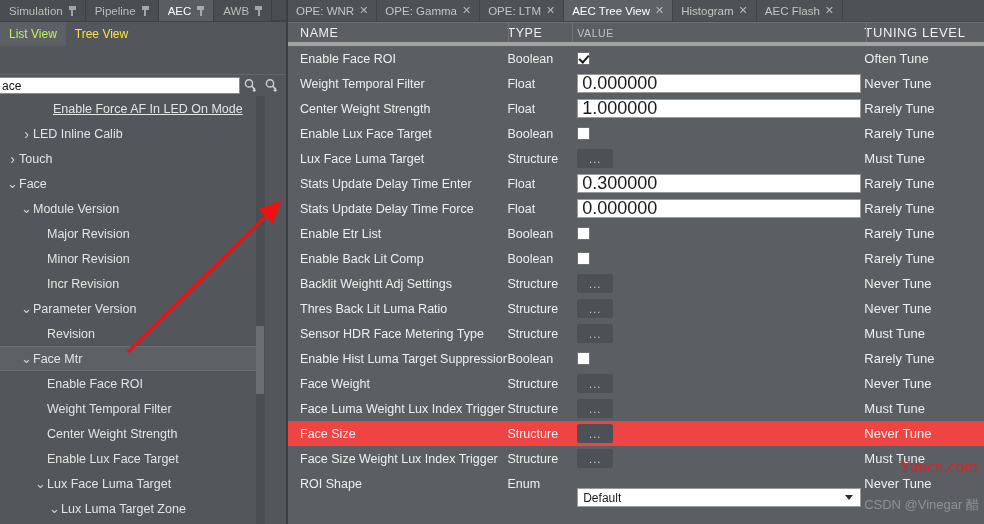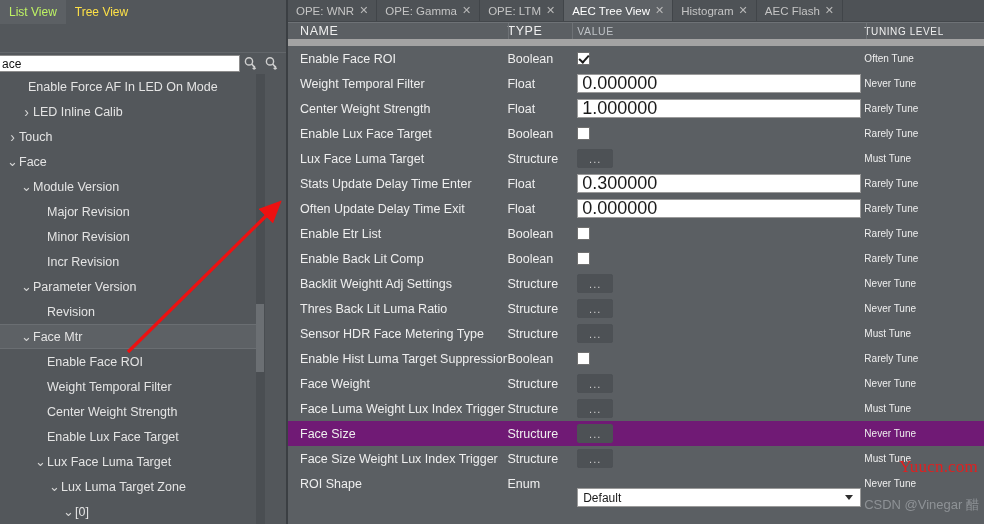--- a/index.html
+++ b/index.html
@@ -247,21 +247,21 @@
   .rtab-filler { flex: 1; background: #4e5256; }
 
   .grid-header {
     height: 24px;
     background: #5b5f63;
     display: flex;
     align-items: center;
     font-size: 10.5px;
     letter-spacing: 0.6px;
     color: #bfc3c7;
-    border-bottom: 7px solid #a3a3a3;
+    border-bottom: 4px solid #a3a3a3;
     border-top: 1px solid #6e7276;
     position: relative;
     box-sizing: border-box;
   }
   .gh {
     box-sizing: border-box;
     padding-left: 12px;
     white-space: nowrap;
     overflow: hidden;
   }
@@ -281,21 +281,21 @@
     flex: 1;
     overflow: hidden;
     position: relative;
   }
   .grow {
     height: 25px;
     display: flex;
     align-items: center;
     box-sizing: border-box;
   }
-  .grow.alt { background: #701a75; }
+  .grow.alt { background: #ef4444; }
   .cell {
     box-sizing: border-box;
     white-space: nowrap;
     overflow: hidden;
     display: flex;
     align-items: center;
   }
   .c-name {
     width: 220px;
     padding-left: 12px;
@@ -306,21 +306,21 @@
     width: 64px;
     font-size: 12.5px;
     color: #efefef;
   }
   .c-value {
     width: 294px;
     padding-left: 6px;
   }
   .c-tune {
     width: 120px;
-    font-size: 10px;
+    font-size: 13px;
     color: #efefef;
   }
 
   .chk {
     width: 13px;
     height: 13px;
     background: #ffffff;
     border: 1px solid #6f6f6f;
     box-sizing: border-box;
     position: relative;
@@ -417,20 +417,39 @@
     white-space: nowrap;
   }
 </style>
 </head>
 <body>
 
 <div class="app">
 
   <div class="left-panel">
 
+    <div class="left-tabbar">
+      <div class="ltab">
+        <span>Simulation</span>
+        <span class="pin-icon"></span>
+      </div>
+      <div class="ltab">
+        <span>Pipeline</span>
+        <span class="pin-icon"></span>
+      </div>
+      <div class="ltab active">
+        <span>AEC</span>
+        <span class="pin-icon"></span>
+      </div>
+      <div class="ltab">
+        <span>AWB</span>
+        <span class="pin-icon"></span>
+      </div>
+      <div class="ltab-filler"></div>
+    </div>
 
     <div class="view-tabs">
       <div class="vtab active-list">
         <span>List View</span>
       </div>
       <div class="vtab sel">
         <span>Tree View</span>
       </div>
     </div>
 
@@ -447,21 +466,21 @@
         <svg class="mag-ic" width="15" height="15" viewBox="0 0 15 15">
           <circle cx="6" cy="5.4" r="3.6" fill="none" stroke="#cfcfcf" stroke-width="1.4"></circle>
           <line x1="8.6" y1="8" x2="12" y2="11.6" stroke="#cfcfcf" stroke-width="1.6"></line>
           <path d="M11.2 13.4 l0 -3.4 M11.2 13.4 l-1.6 -1.6 M11.2 13.4 l1.6 -1.6" stroke="#cfcfcf" stroke-width="1.2" fill="none"></path>
         </svg>
       </div>
     </div>
 
     <div class="tree-wrap">
       <div class="tree-inner" id="tree-inner">
-          <div class="tnode" style="padding-left: 15px;">
+          <div class="tnode" style="padding-left: 40px; text-decoration: underline;">
             <span class="arrow none"></span>
             <span class="lbl">Enable Force AF In LED On Mode</span>
           </div>
           <div class="tnode" style="padding-left: 20px;">
             <span class="arrow" style="font-size: 14px;">›</span>
             <span class="lbl">LED Inline Calib</span>
           </div>
           <div class="tnode" style="padding-left: 6px;">
             <span class="arrow" style="font-size: 14px;">›</span>
             <span class="lbl">Touch</span>
@@ -618,21 +637,21 @@
         </div>
         <div class="grow">
           <div class="cell c-name">Stats Update Delay Time Enter</div>
           <div class="cell c-type">Float</div>
           <div class="cell c-value">
             <div class="txtbox">0.300000</div>
           </div>
           <div class="cell c-tune">Rarely Tune</div>
         </div>
         <div class="grow">
-          <div class="cell c-name">Often Update Delay Time Exit</div>
+          <div class="cell c-name">Stats Update Delay Time Force</div>
           <div class="cell c-type">Float</div>
           <div class="cell c-value">
             <div class="txtbox">0.000000</div>
           </div>
           <div class="cell c-tune">Rarely Tune</div>
         </div>
         <div class="grow">
           <div class="cell c-name">Enable Etr List</div>
           <div class="cell c-type">Boolean</div>
           <div class="cell c-value">

